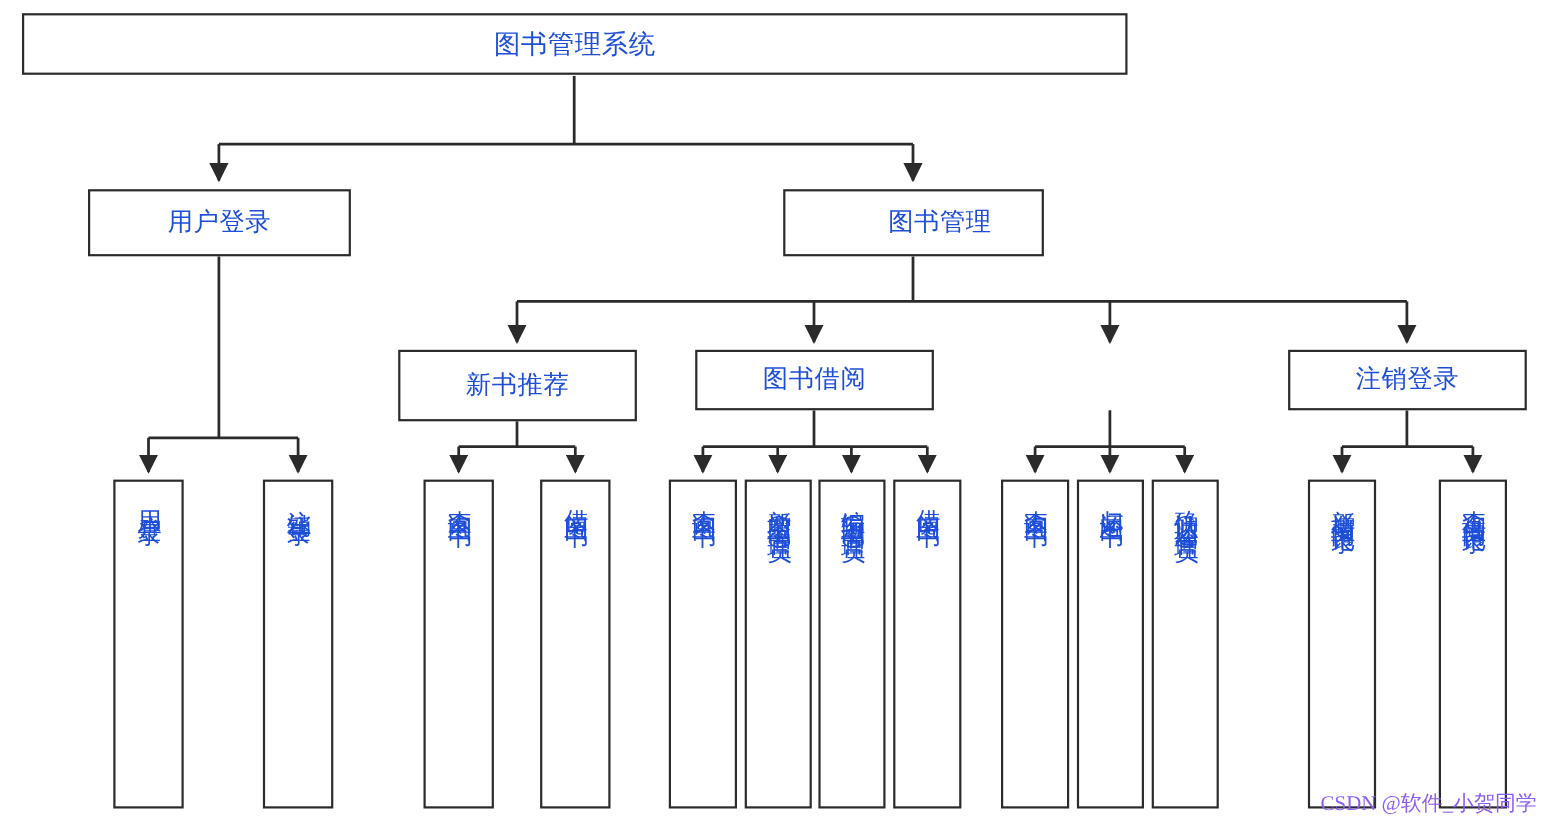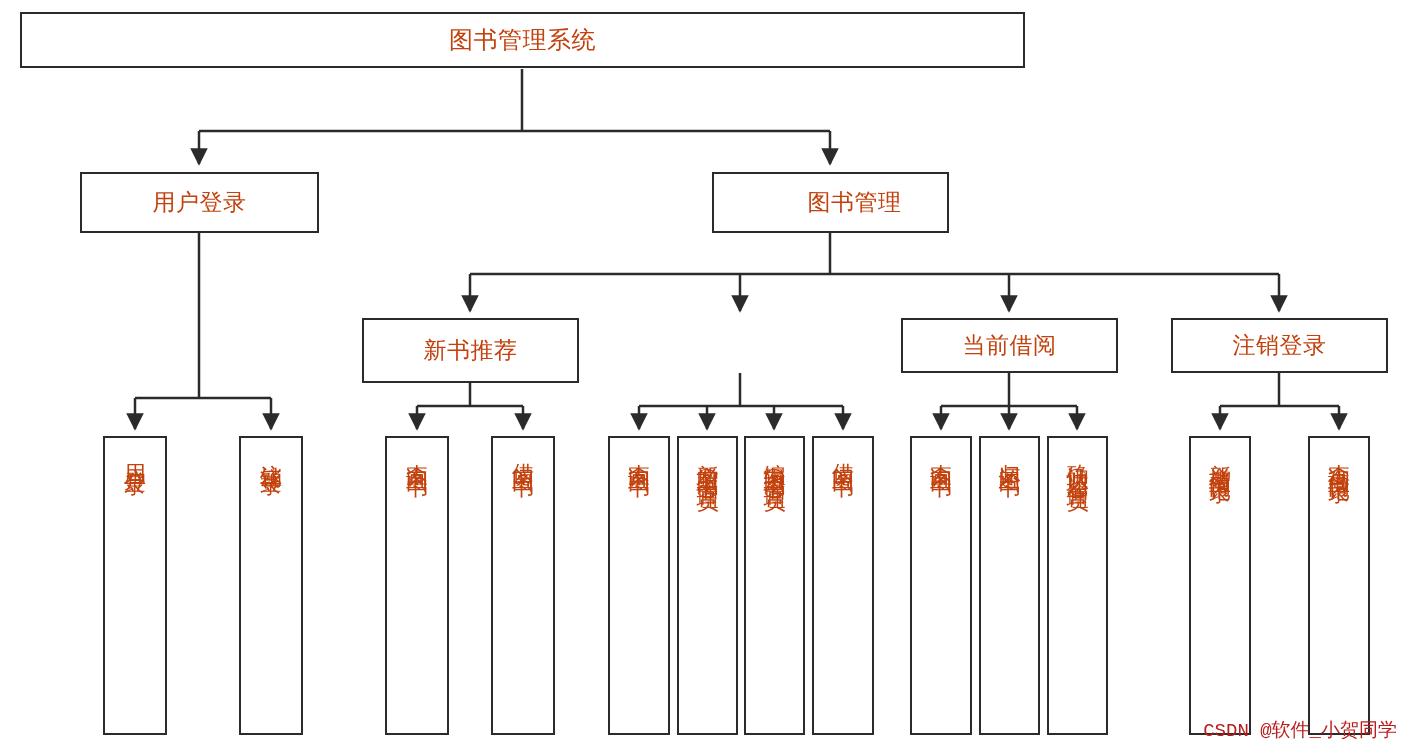--- a/index.html
+++ b/index.html
@@ -29,21 +29,21 @@
     display:flex;
     align-items:center;
     justify-content:center;
     z-index:3;
   }
   .node .node-label{
     display:block;
     text-align:center;
     line-height:1.18;
     letter-spacing:0.5px;
-    color:#c2410c;
+    color:#1d4ed8;
     white-space:nowrap;
   }
   
   .node.horiz .node-label{
     font-size:23px;
   }
   .node.root .node-label{
     font-size:24px;
   }
   
@@ -58,24 +58,24 @@
     font-size:22px;
     line-height:1;
     letter-spacing:4px;
     white-space:nowrap;
   }
   #watermark{
     position:absolute;
     right:8px;
     bottom:4px;
     font-size:19px;
-    color:#b91c1c;
+    color:#8b5cf6;
     z-index:9;
     white-space:nowrap;
-    font-family:Liberation Mono, monospace;
+    font-family:Liberation Serif, serif;
   }
 </style>
 </head>
 <body>
 
 <div id="diagram-root">
 
   <svg id="edges" viewBox="0 0 1405 747" width="1405" height="747" xmlns="http://www.w3.org/2000/svg">
     <defs>
       <marker id="arrow" viewBox="0 0 10 10" refX="9" refY="5" markerWidth="7" markerHeight="7" orient="auto-start-reverse">
@@ -135,24 +135,24 @@
   </div>
 
   <div class="node horiz" style="left:712px; top:172px; width:237px; height:61px;padding-left:48px;">
     <span class="node-label">图书管理</span>
   </div>
 
   <div class="node horiz" style="left:362px; top:318px; width:217px; height:65px;">
     <span class="node-label">新书推荐</span>
   </div>
 
-
-  <div class="node horiz" style="left:901px; top:318px; width:217px; height:55px;">
-    <span class="node-label">当前借阅</span>
-  </div>
+  <div class="node horiz" style="left:632px; top:318px; width:217px; height:55px;">
+    <span class="node-label">图书借阅</span>
+  </div>
+
 
   <div class="node horiz" style="left:1171px; top:318px; width:217px; height:55px;">
     <span class="node-label">注销登录</span>
   </div>
 
   <div class="node vert" style="left:103px; top:436px; width:64px; height:299px;">
     <span class="node-label">用户登录</span>
   </div>
 
   <div class="node vert" style="left:239px; top:436px; width:64px; height:299px;">

